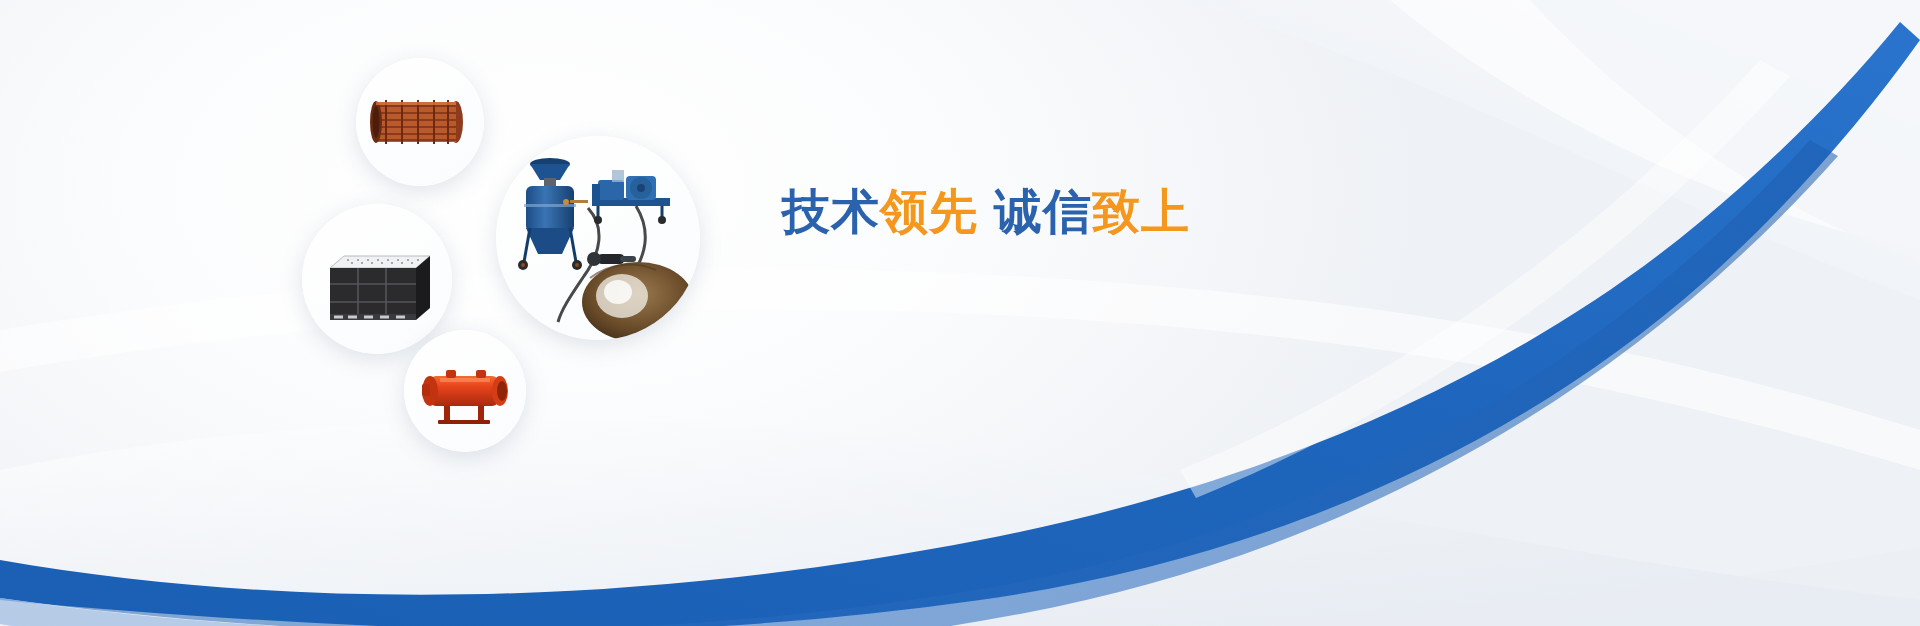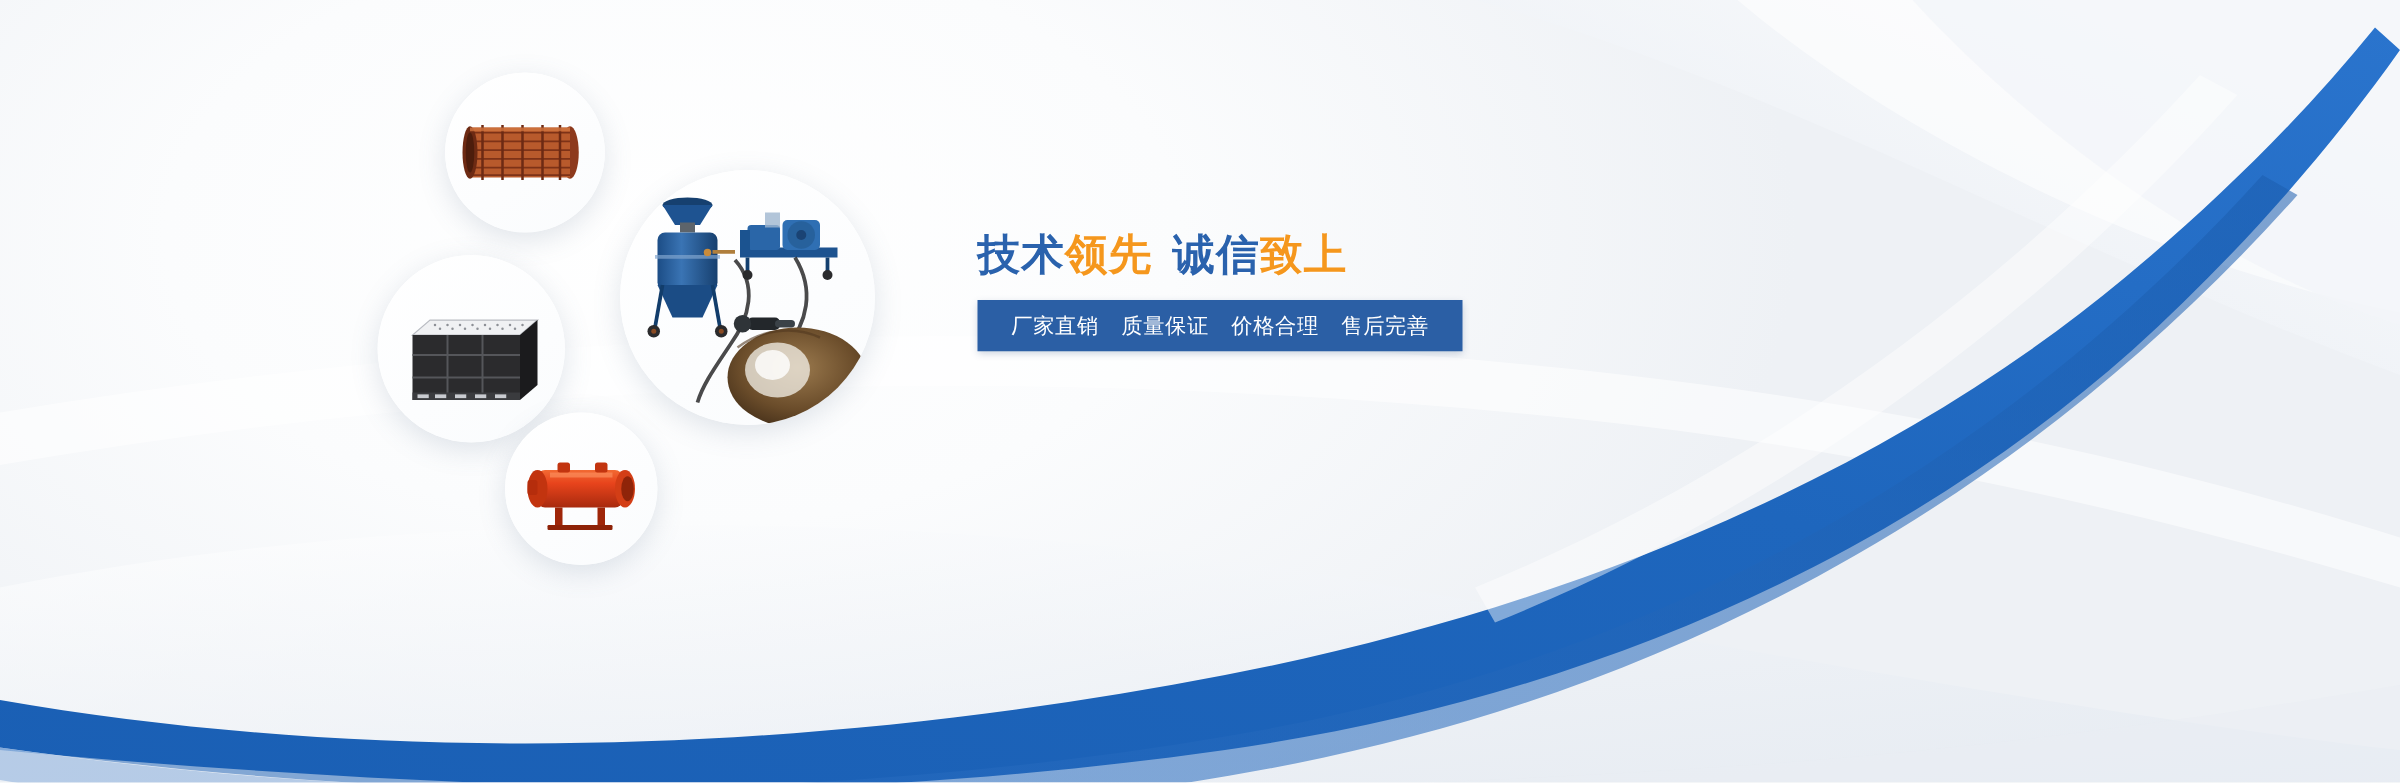--- a/index.html
+++ b/index.html
@@ -34,21 +34,21 @@
 
   #circle-tube-bundle{left:356px;top:58px;width:128px;height:128px;}
   #circle-plate-cooler{left:302px;top:204px;width:150px;height:150px;}
   #circle-sandblaster{left:496px;top:136px;width:204px;height:204px;}
   #circle-red-exchanger{left:404px;top:330px;width:122px;height:122px;}
 
   
   .copy{position:absolute;left:782px;top:186px;width:430px;}
 
   .headline{
-    font-size:34px;
+    font-size:48px;
     line-height:1.06;
     font-weight:bold;
     letter-spacing:1px;
     white-space:nowrap;
     margin:0 0 18px 0;
     text-shadow:0 1px 2px rgba(255,255,255,.9);
   }
   .headline .t-blue{color:#2a62ad;}
   .headline .t-orange{color:#f5971d;}
   .headline .gap{display:inline-block;width:16px;}
@@ -289,22 +289,16 @@
       </g>
     </svg>
   </div>
 
   <div class="copy">
 
     <div class="headline">
       <span class="t-blue">技术</span><span class="t-orange">领先</span><span class="gap"></span><span class="t-blue">诚信</span><span class="t-orange">致上</span>
     </div>
 
-    <div class="badge-bar">
-      <span class="badge-item">厂家直销</span>
-      <span class="badge-item">质量保证</span>
-      <span class="badge-item">价格合理</span>
-      <span class="badge-item">售后完善</span>
-    </div>
 
   </div>
 
 </div>
 
 </body></html>

